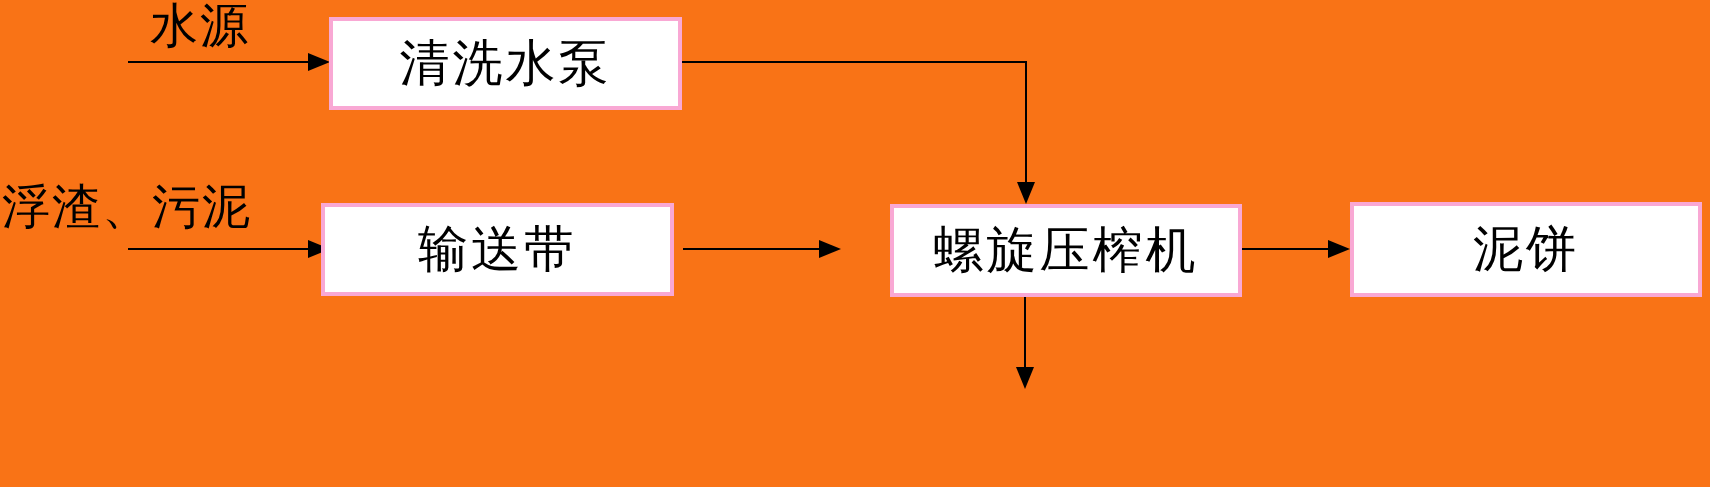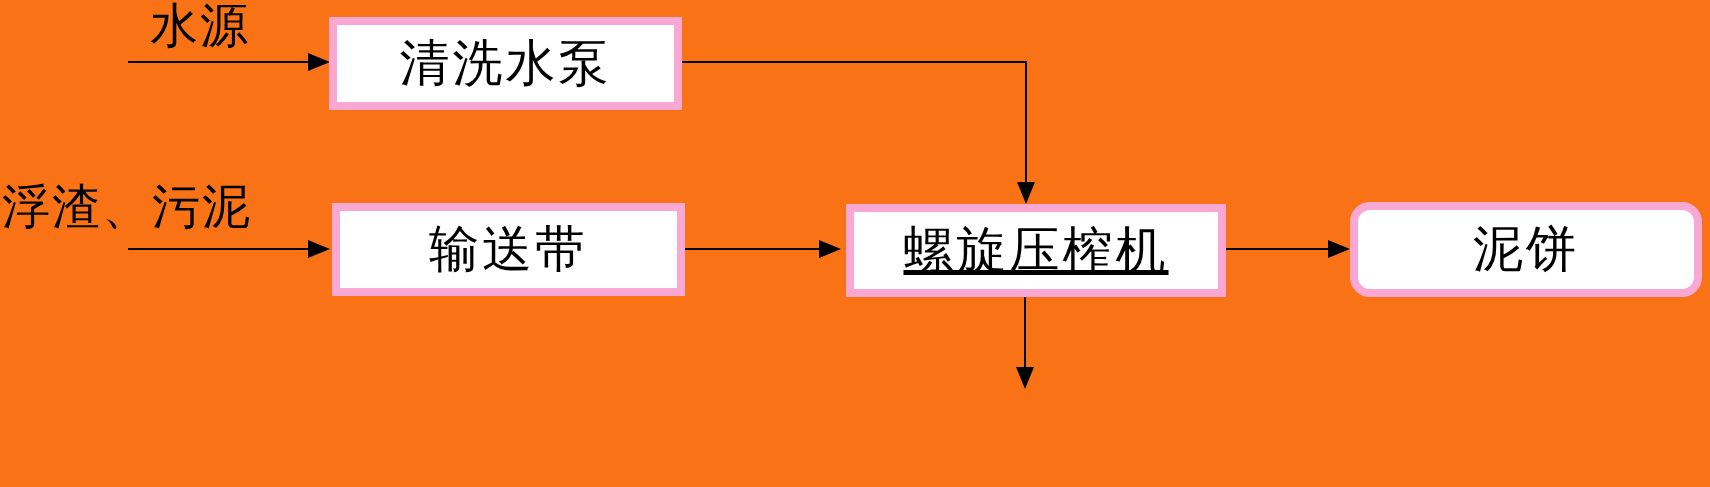--- a/index.html
+++ b/index.html
@@ -19,41 +19,41 @@
   .connectors {
     position: absolute;
     left: 0;
     top: 0;
     width: 1710px;
     height: 487px;
   }
   .node {
     position: absolute;
     box-sizing: border-box;
-    border: 8px solid #f9a8d4;
+    border: 4px solid #f9a8d4;
     background: #ffffff;
     display: flex;
     align-items: center;
     justify-content: center;
     font-size: 50px;
     letter-spacing: 3px;
     white-space: nowrap;
   }
   .free-label {
     position: absolute;
     font-size: 48px;
     letter-spacing: 2px;
     white-space: nowrap;
     line-height: 1.1;
   }
   
   .node-pump      { left: 329px;  top: 17px;  width: 353px; height: 93px; }
-  .node-conveyor  { left: 332px;  top: 203px; width: 353px; height: 93px; }
-  .node-press     { left: 846px;  top: 204px; width: 380px; height: 93px; text-decoration: underline; }
-  .node-mudcake   { left: 1350px; top: 202px; width: 352px; height: 95px; border-radius: 20px; }
+  .node-conveyor  { left: 321px;  top: 203px; width: 353px; height: 93px; }
+  .node-press     { left: 890px;  top: 204px; width: 352px; height: 93px; }
+  .node-mudcake   { left: 1350px; top: 202px; width: 352px; height: 95px; }
   .node-filtrate  { left: 840px;  top: 389px; width: 352px; height: 93px; }
   .label-water    { left: 150px;  top: 0px; }
   .label-sludge   { left: 2px;    top: 181px; }
 </style>
 </head>
 <body>
 
 <div class="canvas">
 
   <svg class="connectors" viewBox="0 0 1710 487" xmlns="http://www.w3.org/2000/svg">

